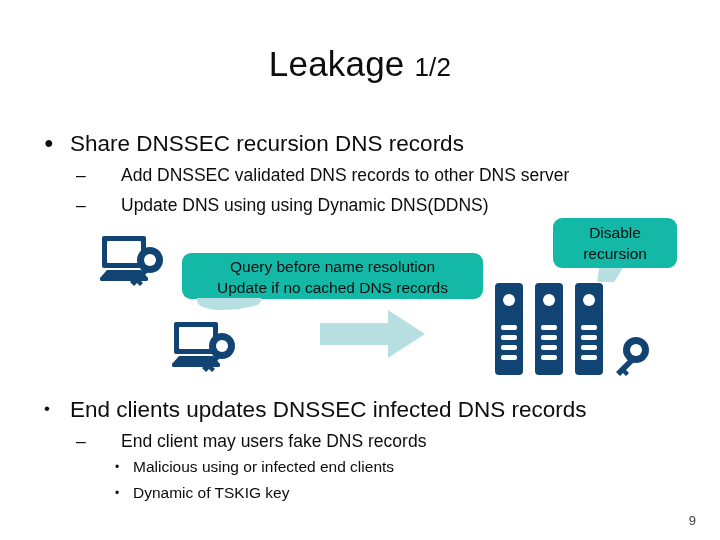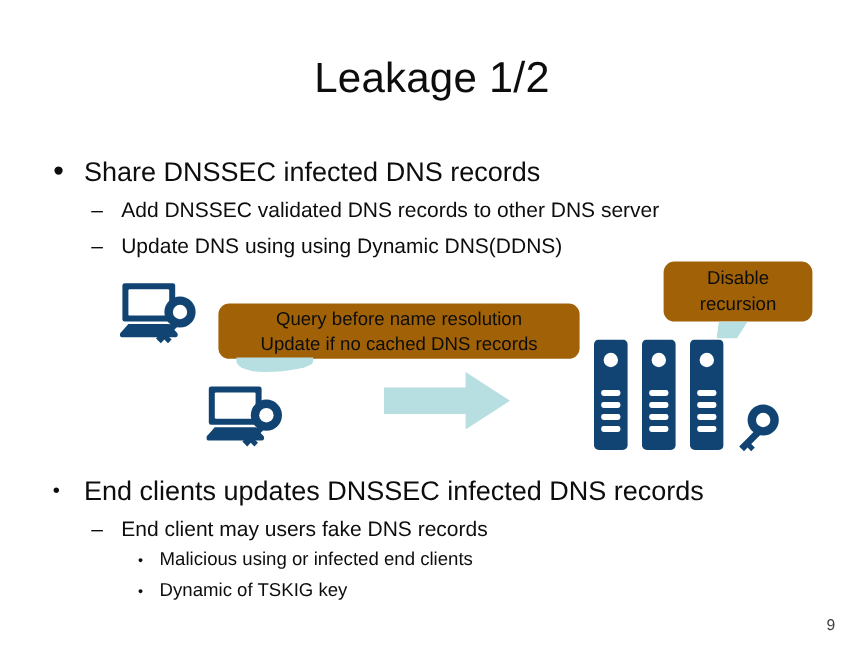--- a/index.html
+++ b/index.html
@@ -28,21 +28,21 @@
     top: 44px;
     width: 720px;
     text-align: center;
     font-size: 35px;
     font-weight: 400;
     letter-spacing: 0.2px;
     color: #0d0d0d;
     white-space: nowrap;
   }
   .title .sub {
-    font-size: 36px;
+    font-size: 26px;
   }
 
   
   .bullet-l1 {
     position: absolute;
     display: flex;
     align-items: flex-start;
     font-size: 22.5px;
     color: #0d0d0d;
     white-space: nowrap;
@@ -64,21 +64,21 @@
     align-items: flex-start;
     font-size: 17.5px;
     color: #0d0d0d;
     white-space: nowrap;
   }
   .bullet-l2 .mark {
     width: 25px;
     flex: 0 0 25px;
     line-height: 22px;
   }
-  .bullet-l2 .txt { line-height: 22px; }
+  .bullet-l2 .txt { line-height: 22px; margin-left: 20px; }
 
   .bullet-l3 {
     position: absolute;
     display: flex;
     align-items: flex-start;
     font-size: 15.5px;
     color: #0d0d0d;
     white-space: nowrap;
   }
   .bullet-l3 .mark {
@@ -98,21 +98,21 @@
     height: 540px;
     pointer-events: none;
   }
   .diagram > * { pointer-events: auto; }
 
   .icon-abs { position: absolute; }
 
   
   .callout {
     position: absolute;
-    background: #a16207;
+    background: #14b8a6;
     border-radius: 9px;
     color: #0d0d0d;
     text-align: center;
     box-sizing: border-box;
   }
   .callout .ctext {
     display: block;
     white-space: pre-line;
   }
   .callout-query {
@@ -169,21 +169,21 @@
 <body>
 
 <div class="slide">
 
   <div class="title">
     <span>Leakage </span><span class="sub">1/2</span>
   </div>
 
   <div class="bullet-l1" style="left:44px; top:130px;">
     <span class="mark">●</span>
-    <span class="txt">Share DNSSEC infected DNS records</span>
+    <span class="txt">Share DNSSEC recursion DNS records</span>
   </div>
 
   <div class="bullet-l2" style="left:76px; top:164px;">
     <span class="mark">–</span>
     <span class="txt">Add DNSSEC validated DNS records to other DNS server</span>
   </div>
 
   <div class="bullet-l2" style="left:76px; top:194px;">
     <span class="mark">–</span>
     <span class="txt">Update DNS using using Dynamic DNS(DDNS)</span>

